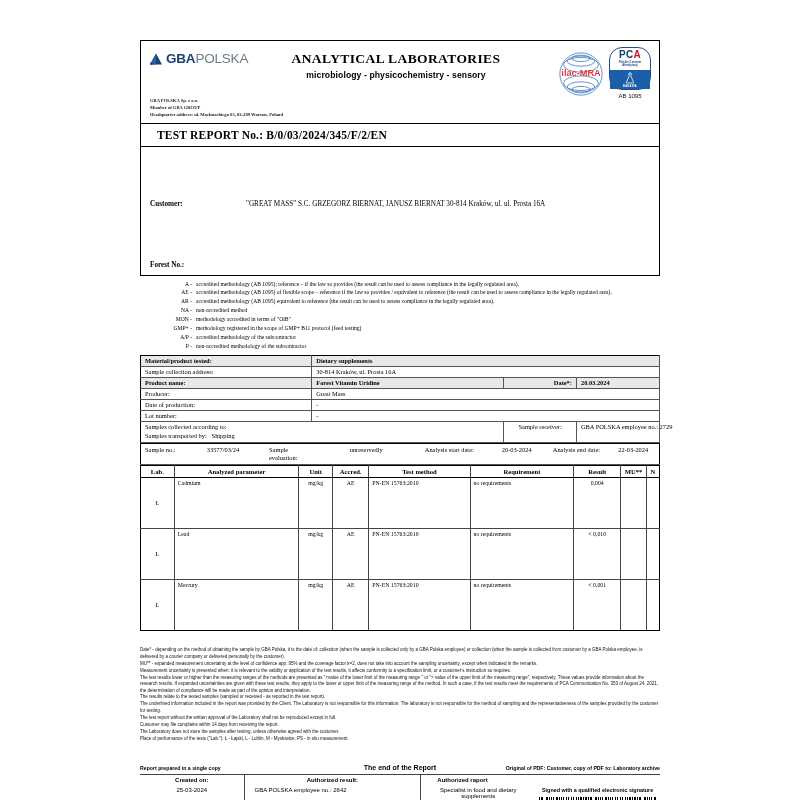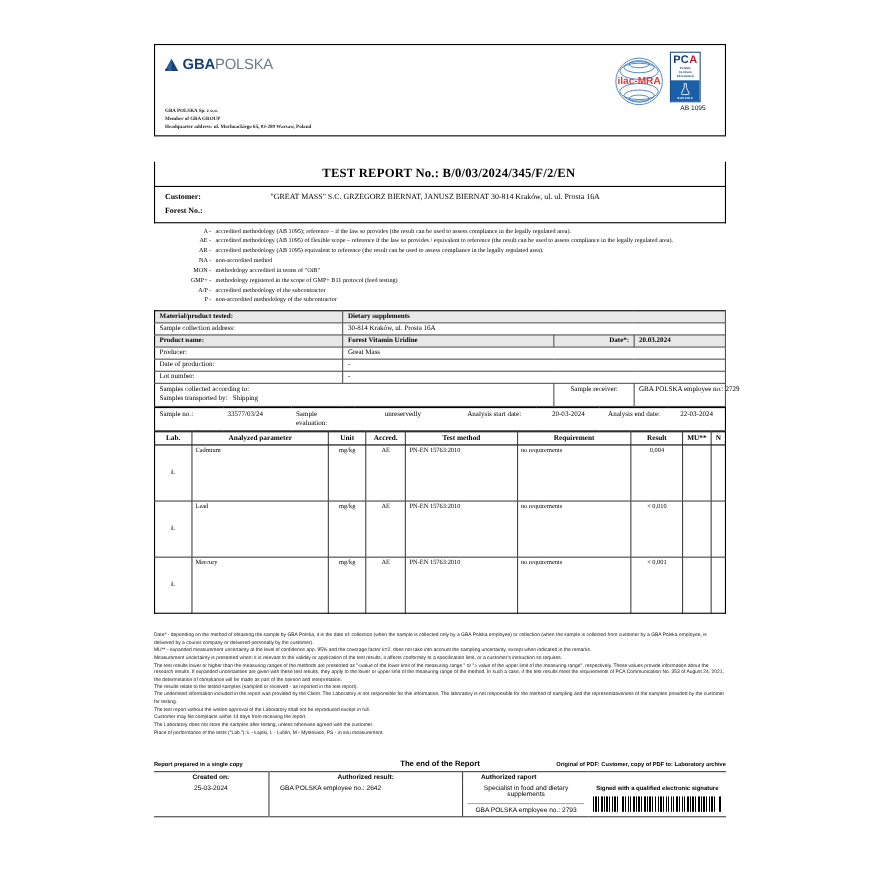--- a/index.html
+++ b/index.html
@@ -90,24 +90,24 @@
     display: flex;
     align-items: flex-start;
     gap: 5px;
   }
   .ilac {
     width: 46px; height: 46px;
     margin-top: 4px;
   }
   .pca-wrap { text-align: center; width: 42px; }
   .pca-box {
-    width: 28px;
+    width: 42px;
     box-sizing: border-box;
     border: 1px solid #1f4f8f;
-    border-radius: 0;
+    border-radius: 13px;
     padding: 2px 2px 0 2px;
     background: #fff;
   }
   .pca-top {
     font-family: "Liberation Sans", sans-serif;
     font-weight: 700;
     font-size: 10px;
     color: #123c72;
     letter-spacing: 0.3px;
     line-height: 1;
@@ -147,39 +147,39 @@
     font-family: "Liberation Sans", sans-serif;
     font-size: 6px;
     margin-top: 3px;
     color: #111;
   }
 
   
   .title-box {
     border: 1.4px solid #000;
     border-top: none;
-    text-align: center;
+    text-align: left;
     font-weight: 700;
     font-size: 11.5px;
     padding: 5px 0 5px 16px;
     letter-spacing: 0.2px;
-    margin-top: 23px;
   }
 
   
   .cust-box {
     border: 1.4px solid #000;
     border-top: none;
     padding: 3px 0 3px 0;
   }
   .cust-row {
     display: flex;
     font-size: 7.2px;
     line-height: 1.5;
     padding: 1px 0;
+    margin-top: 48px;
   }
   .cust-label {
     width: 105px;
     padding-left: 9px;
     box-sizing: border-box;
     font-weight: 700;
   }
   .cust-val { flex: 1; }
 
   
@@ -328,20 +328,24 @@
         <svg class="gba-mark" viewBox="0 0 26 24">
           <polygon points="12,1 24,23 0,23" fill="#1c3f73"></polygon>
           <polygon points="12,1 12,23 0,23" fill="#2d5e9e"></polygon>
           <circle cx="3" cy="21" r="2.4" fill="#1c3f73"></circle>
         </svg>
         <div class="gba-word">
           <b>GBA</b><span>POLSKA</span>
         </div>
       </div>
 
+      <div class="header-center">
+        <div class="hc-title">ANALYTICAL LABORATORIES</div>
+        <div class="hc-sub">microbiology  - physicochemistry  - sensory</div>
+      </div>
 
       <div class="company-lines">
         <div>GBA POLSKA Sp. z o.o.</div>
         <div>Member of GBA GROUP</div>
         <div>Headquarter address: ul. Mochnackiego 65, 03-289 Warsaw, Poland</div>
       </div>
 
       <div class="accred-zone">
         <svg class="ilac" viewBox="0 0 100 100">
           <g fill="none" stroke="#2f6fb5" stroke-width="1.6">

